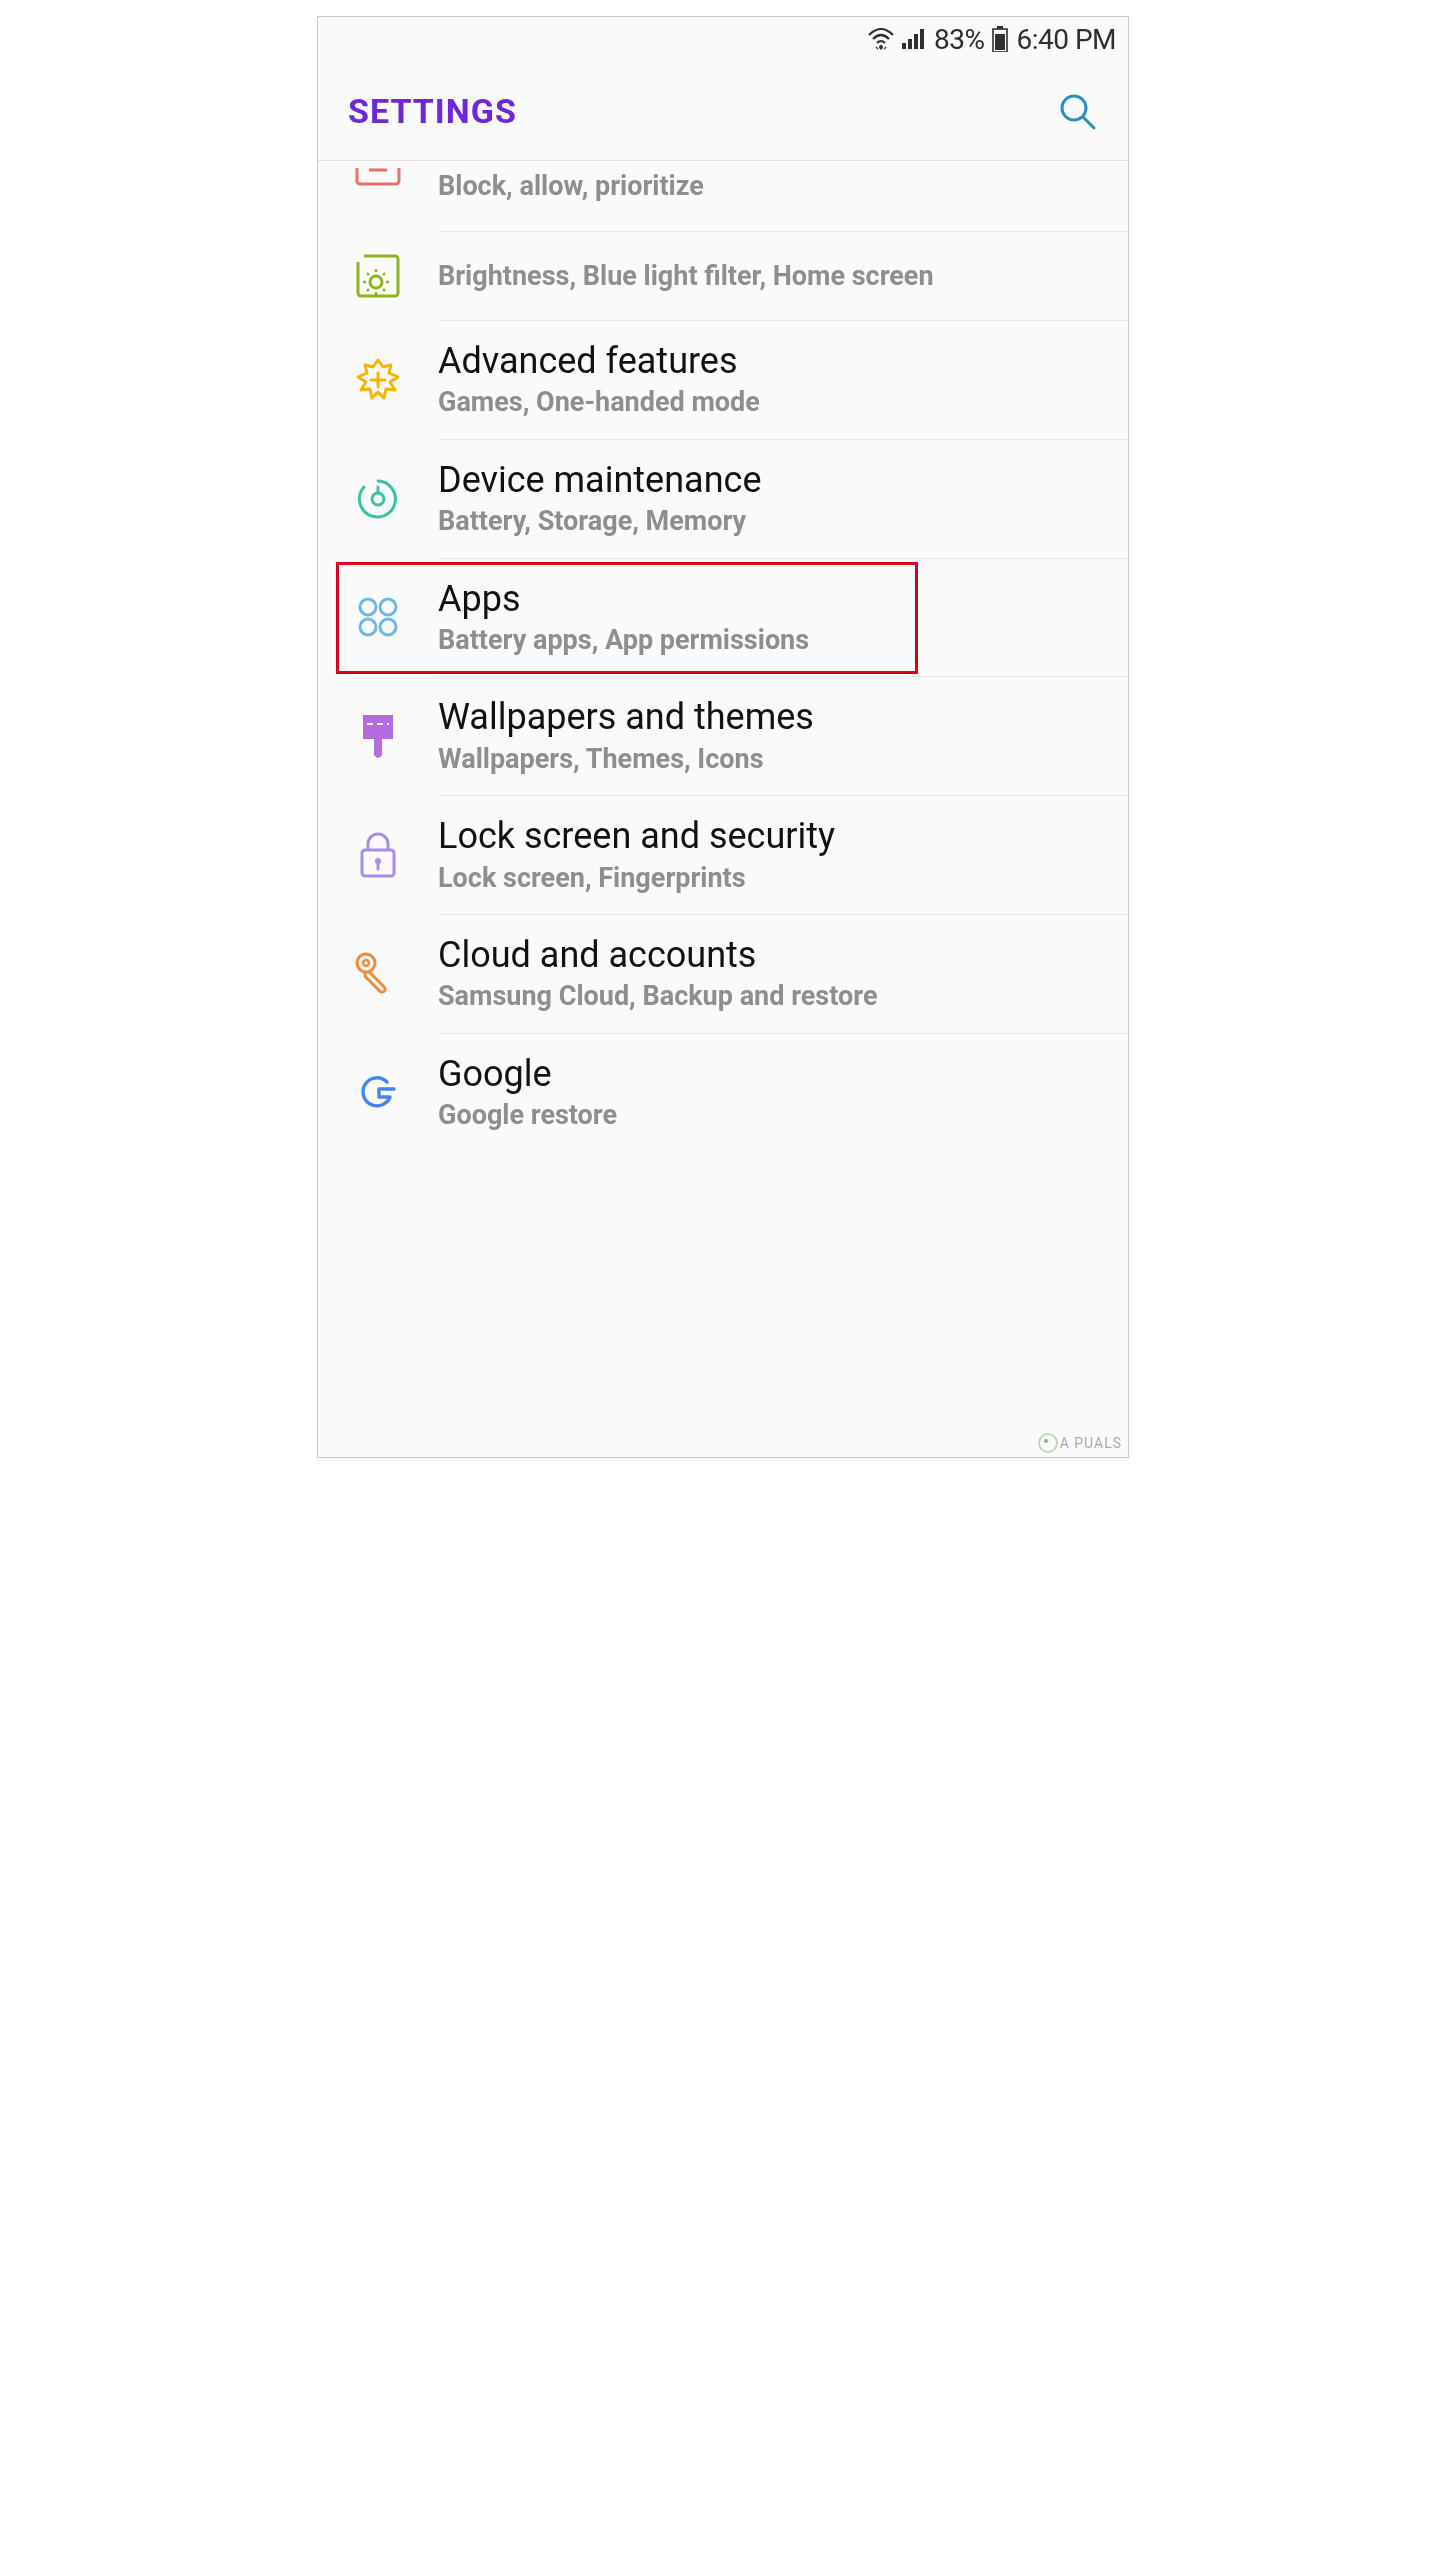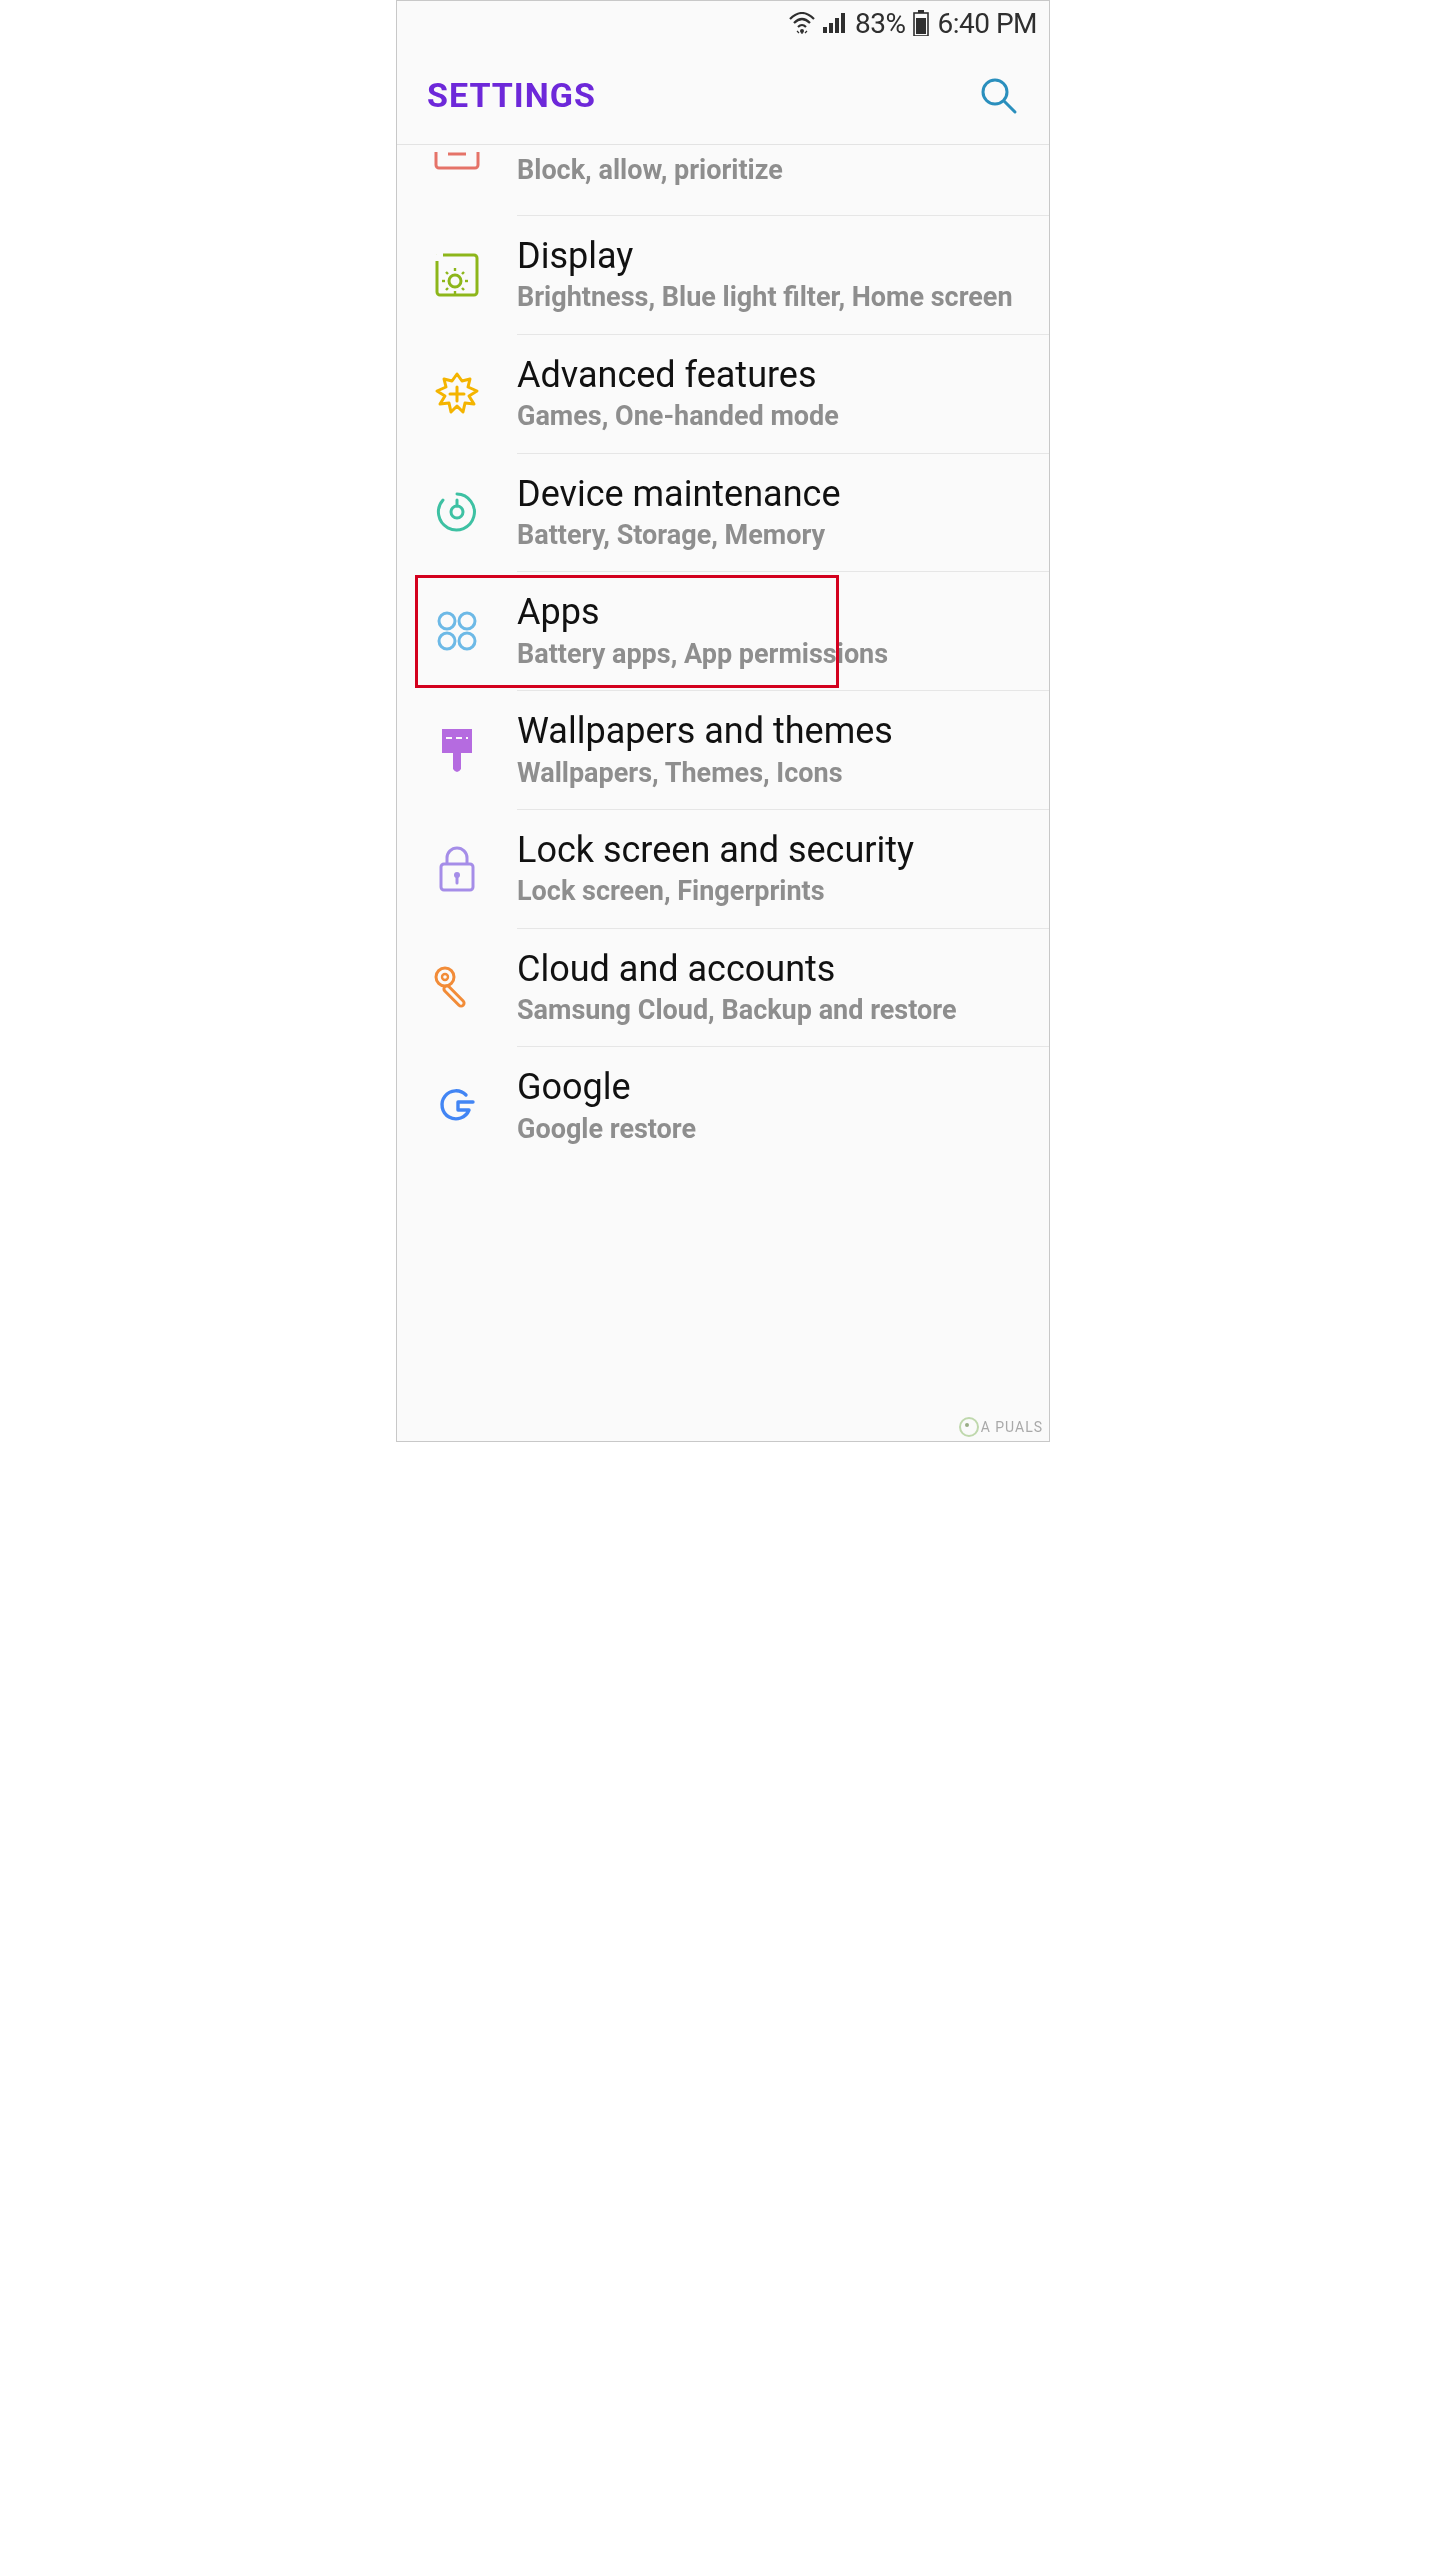--- a/index.html
+++ b/index.html
@@ -1,17 +1,17 @@
 <!DOCTYPE html>
 <html><head>
 <meta charset="utf-8">
 <style>
 * { margin:0; padding:0; box-sizing:border-box; font-family:-apple-system,BlinkMacSystemFont,"Segoe UI",Roboto,Helvetica,Arial,sans-serif; }
 html,body { background:#fff; }
-.screen { width:654px; height:1442px; margin:0 auto; background:#fafafa; border:1px solid #c8c8c8; position:relative; overflow:hidden; }
+.screen { width:812px; height:1442px; margin:16px auto; background:#fafafa; border:1px solid #c8c8c8; position:relative; overflow:hidden; }
 .statusbar { height:44px; display:flex; justify-content:flex-end; align-items:center; padding:0 12px; gap:8px; color:#2f2f2f; font-size:28px; }
 .statusbar .pct { letter-spacing:-0.5px; }
 .statusbar .time { letter-spacing:-0.5px; }
 .header { height:100px; display:flex; align-items:center; justify-content:space-between; padding:0 30px; border-bottom:1px solid #e3e3e3; }
 .header-title { font-size:34px; font-weight:700; letter-spacing:1px; color:#6d28d9; }
 .search-btn { color:#2a8fbd; }
 .list { }
 .item-wrap { position:relative; }
 .item-wrap.highlighted::before { content:""; position:absolute; left:18px; right:210px; top:3px; bottom:3px; border:3px solid #d3001e; pointer-events:none; }
 .item { display:flex; align-items:center; padding:20px 20px 20px 30px; cursor:pointer; }
@@ -100,21 +100,20 @@
               <line x1="12" y1="30" x2="9" y2="30"></line>
                 <line x1="32" y1="30" x2="35" y2="30"></line>
               <line x1="15" y1="23" x2="13" y2="21"></line>
                 <line x1="29" y1="23" x2="31" y2="21"></line>
               <line x1="15" y1="37" x2="13" y2="39"></line>
                 <line x1="29" y1="37" x2="31" y2="39"></line>
             </g>
           </svg>
         </div>
         <div class="text-cell">
-          <div class="title">Display</div>
           <div class="subtitle">Brightness, Blue light filter, Home screen</div>
         </div>
       </div>
       <div class="divider"></div>
     </div>
 
     <div class="item-wrap">
       <div class="item">
         <div class="icon-cell">
           <svg width="50" height="50" viewBox="0 0 50 50" fill="none">

